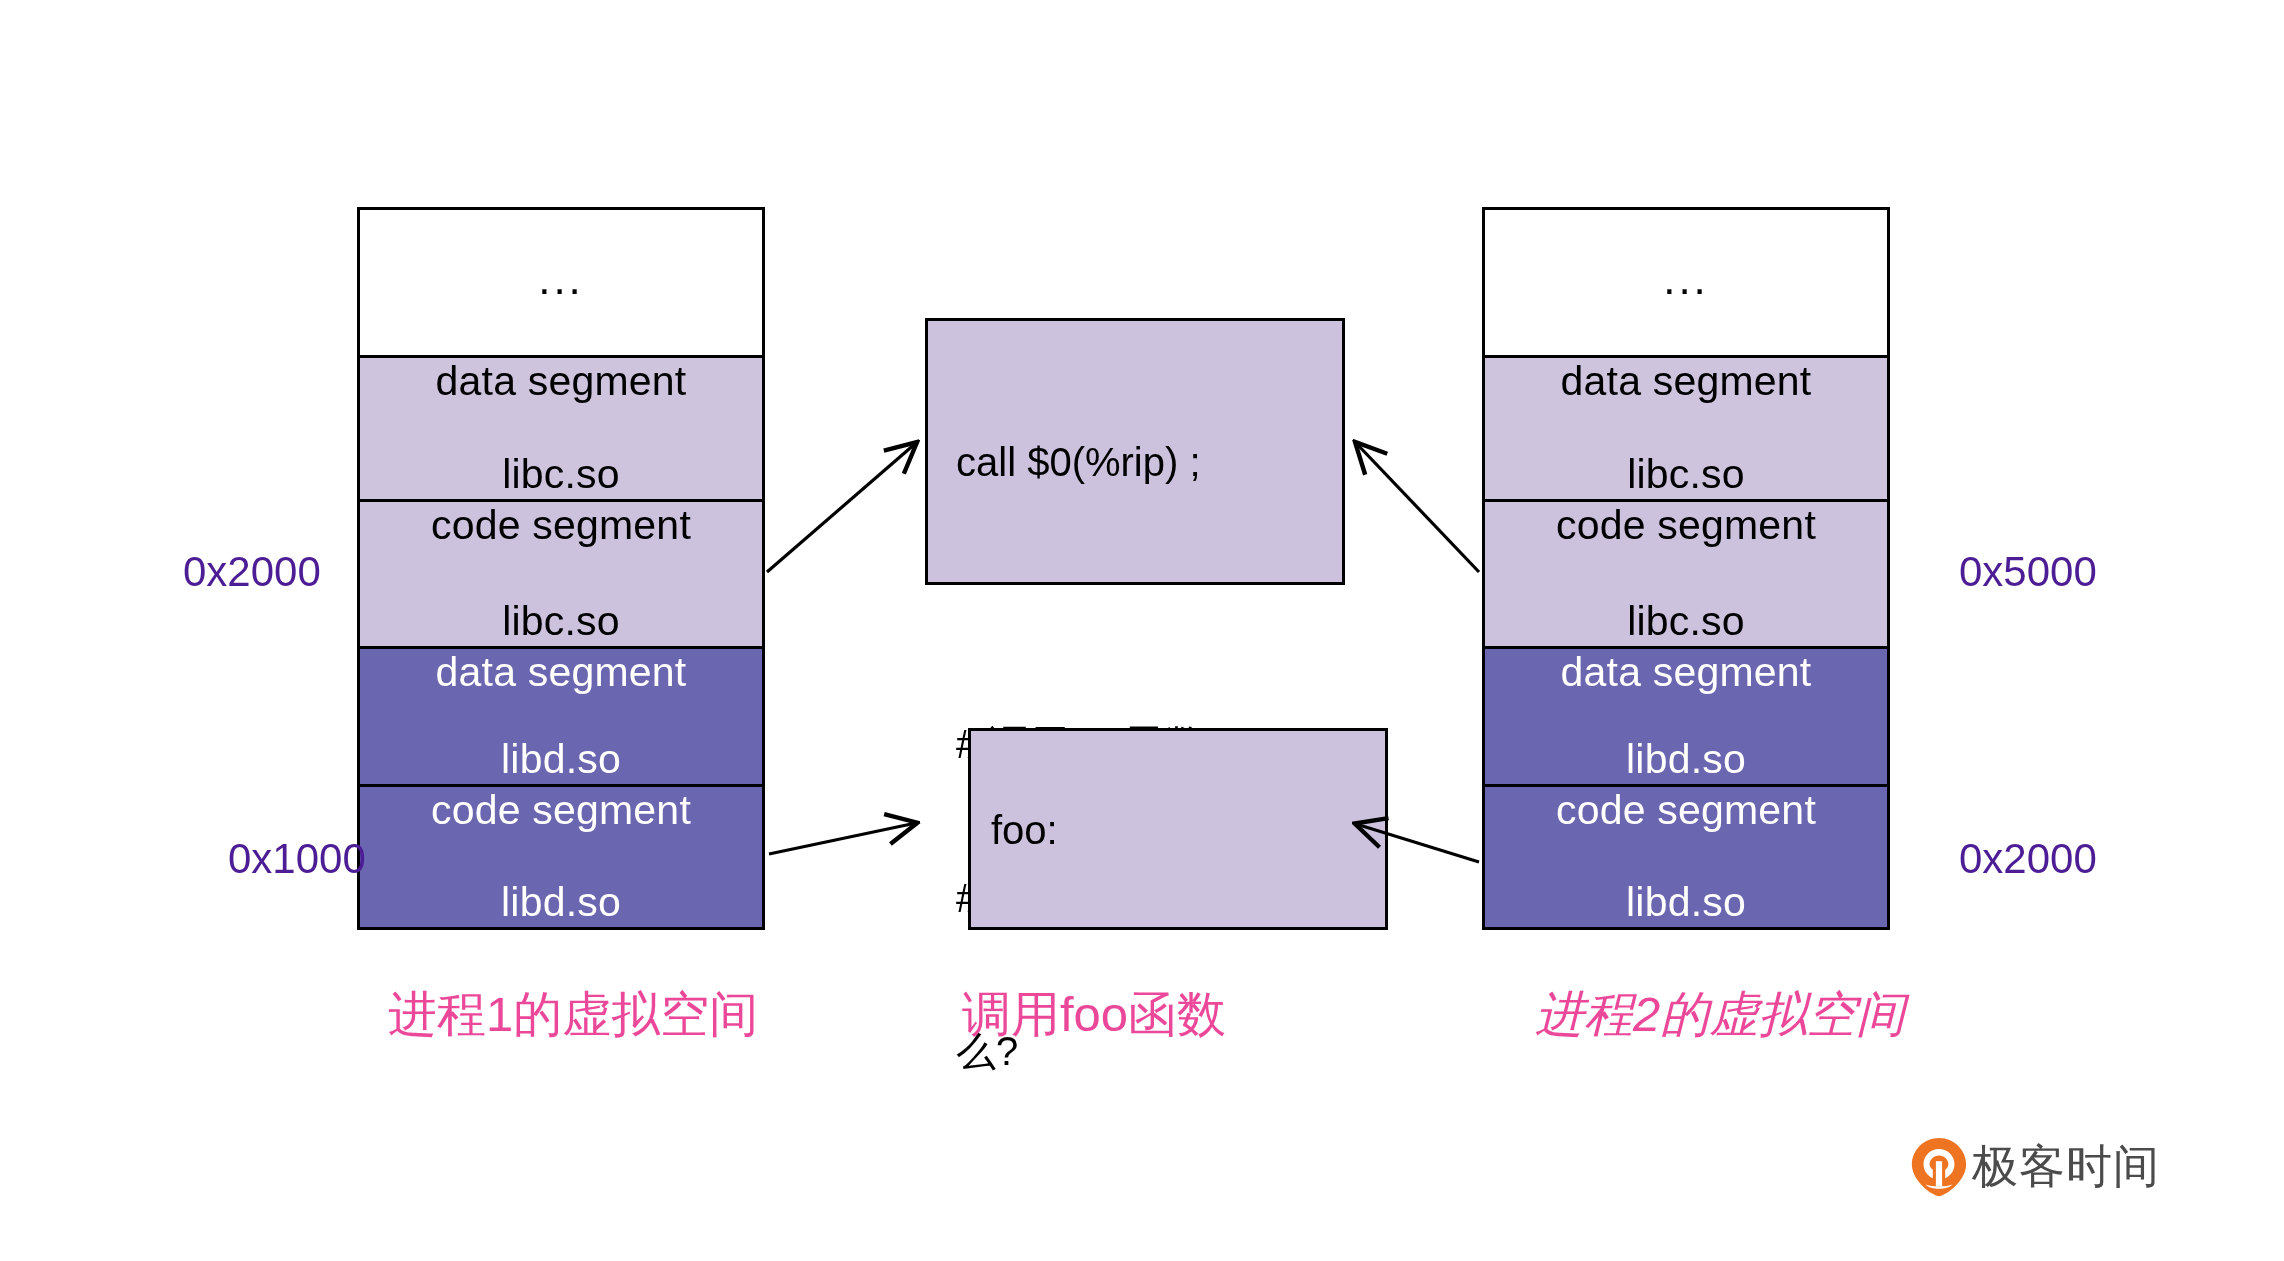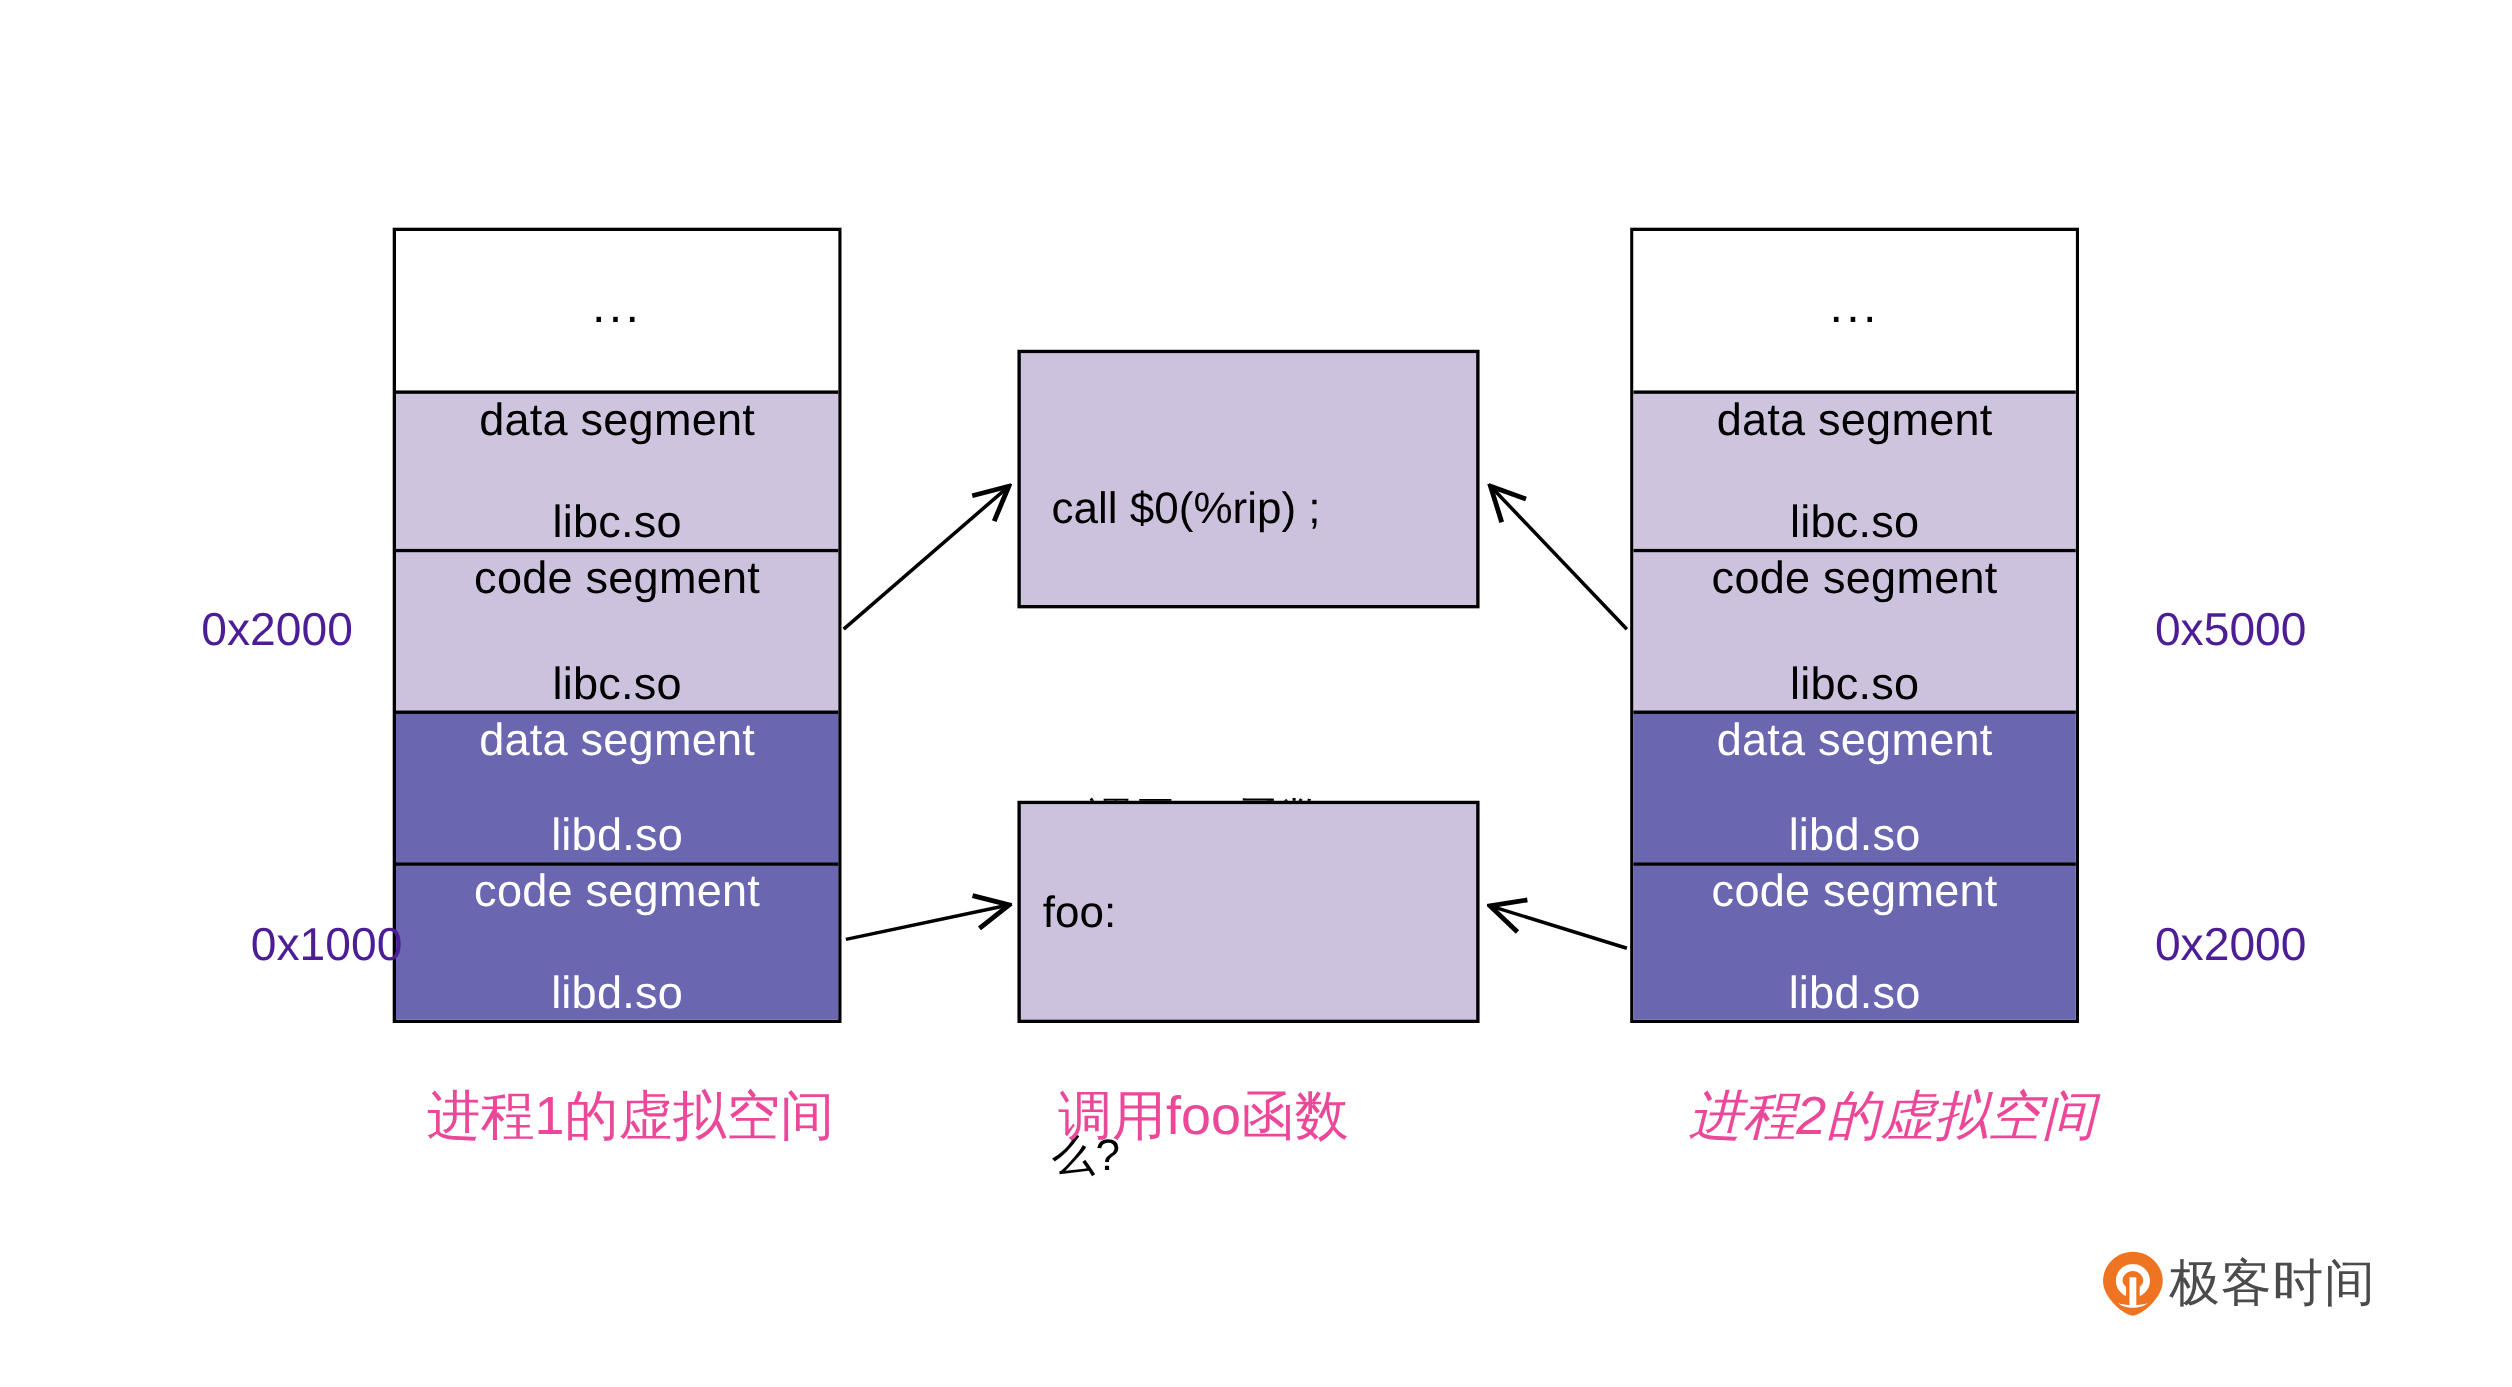--- a/index.html
+++ b/index.html
@@ -79,22 +79,22 @@
     position: absolute;
     background: #cdc2dd;
     border: 3px solid #000000;
     box-sizing: border-box;
     font-size: 40px;
     line-height: 1.28;
     color: #000;
     padding: 14px 16px 10px 16px;
     white-space: pre-wrap;
   }
-  #phys-code  { left: 925px; top: 318px;  width: 420px; height: 235px; padding-left: 28px; }
-  #phys-foo   { left: 925px; top: 728px;  width: 420px; height: 202px;
+  #phys-code  { left: 925px; top: 318px;  width: 420px; height: 267px; padding-left: 28px; }
+  #phys-foo   { left: 968px; top: 728px;  width: 420px; height: 202px;
                 display: flex; flex-direction: column; justify-content: center;
                 padding-left: 20px; }
 
   .code-line  { display: block; }
   .code-gap   { display: block; height: 26px; }
 
   
   .caption {
     position: absolute;
     font-size: 49px;

